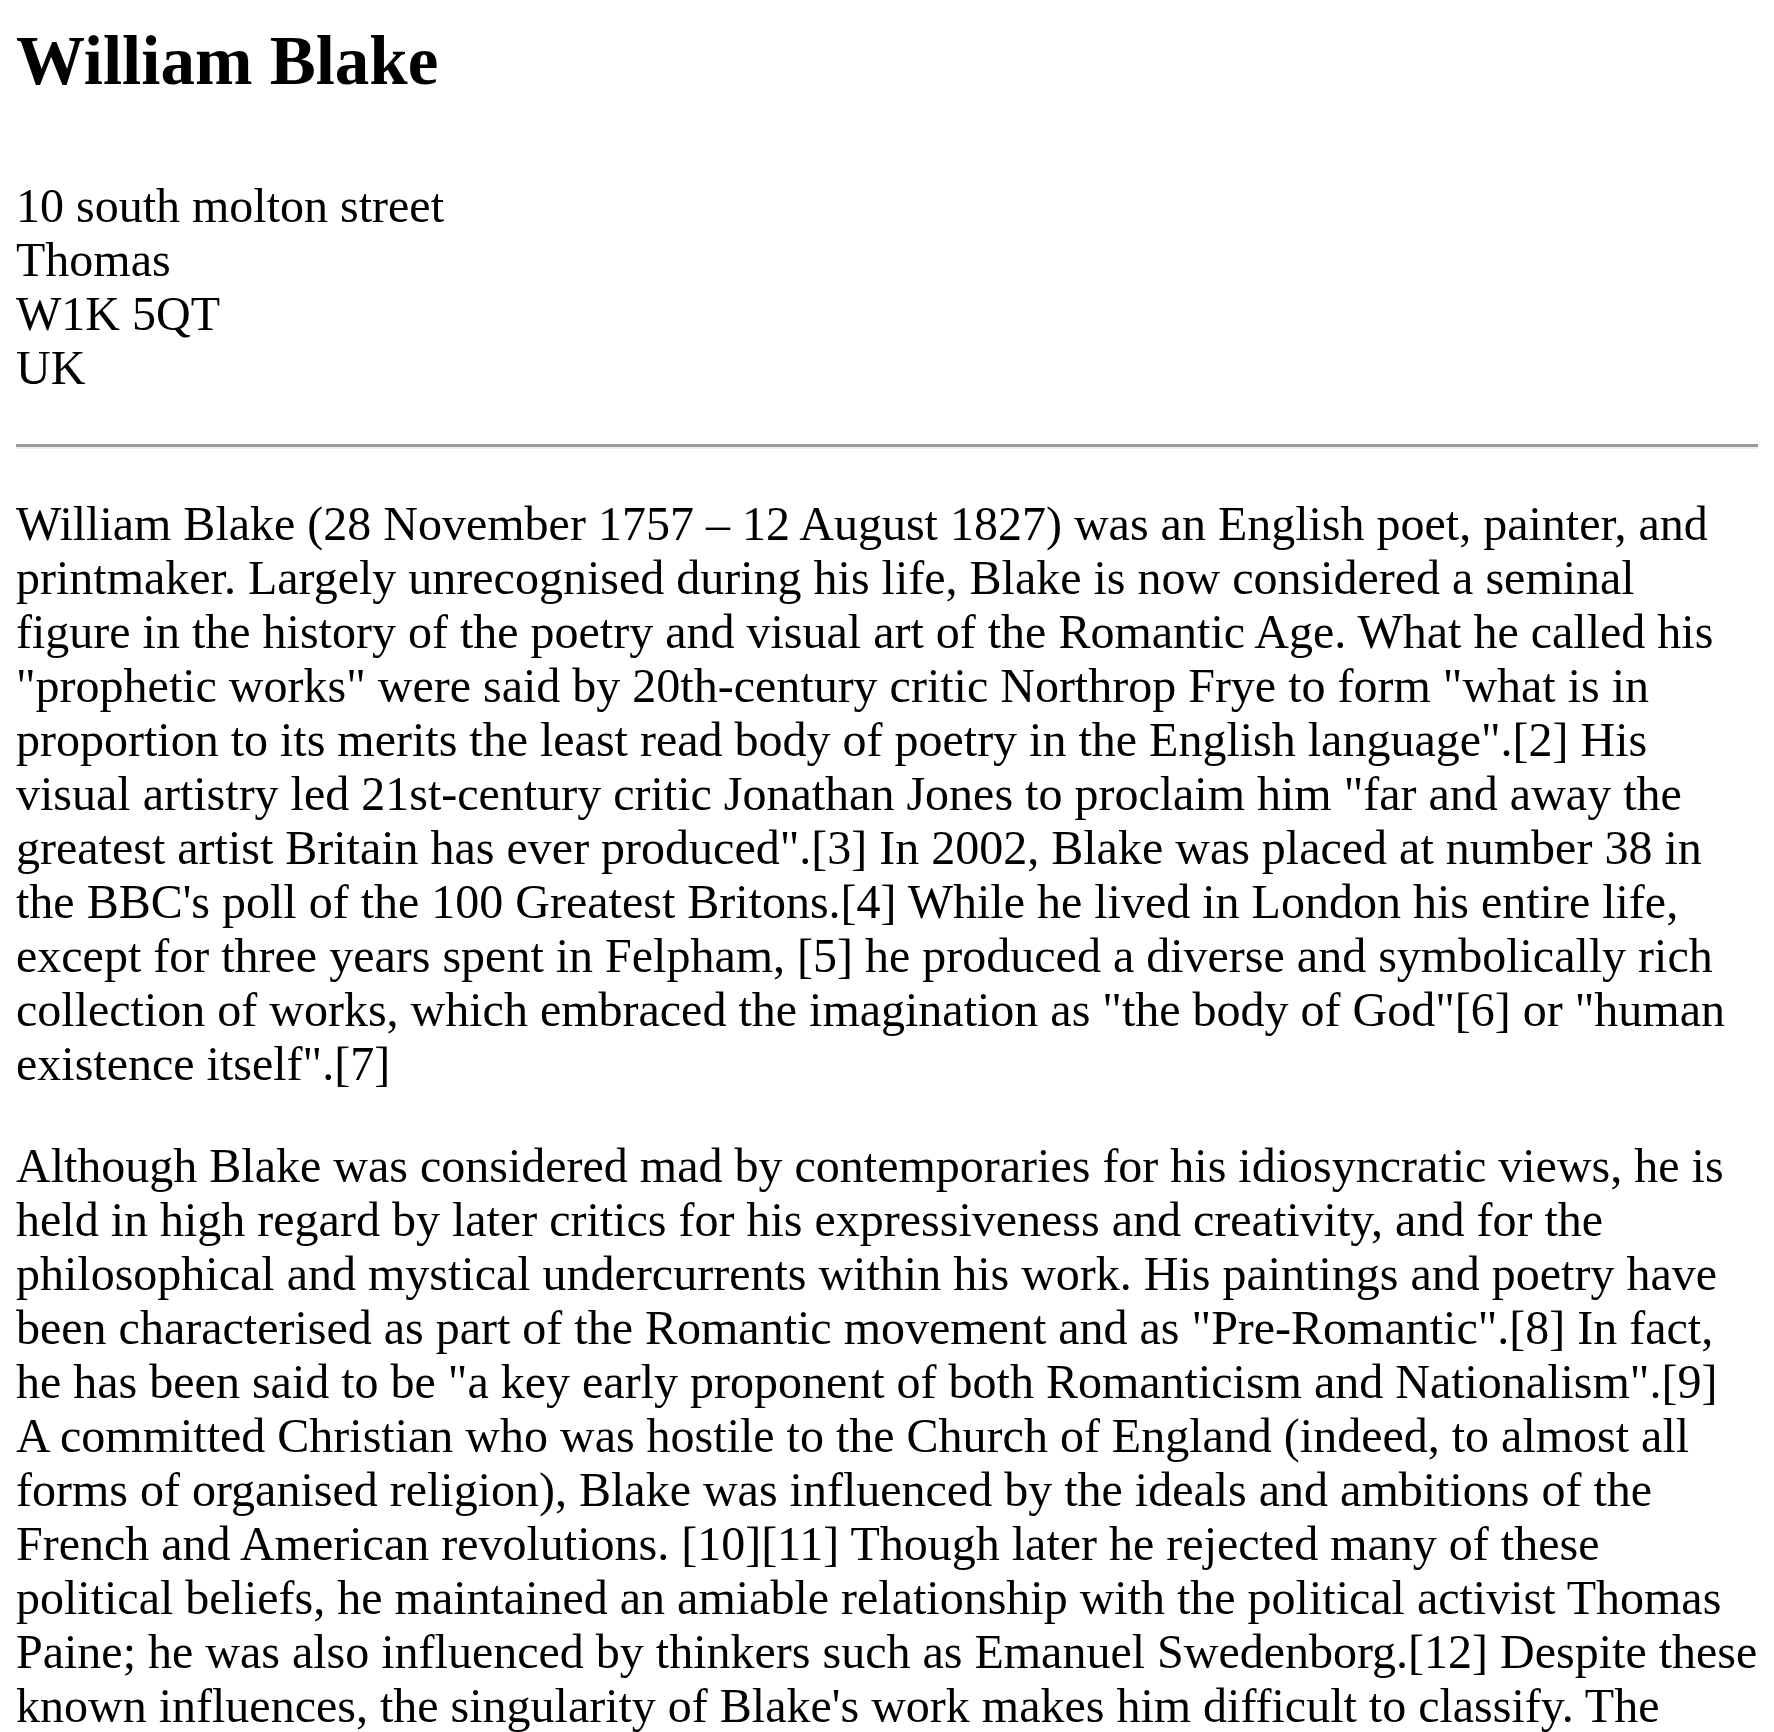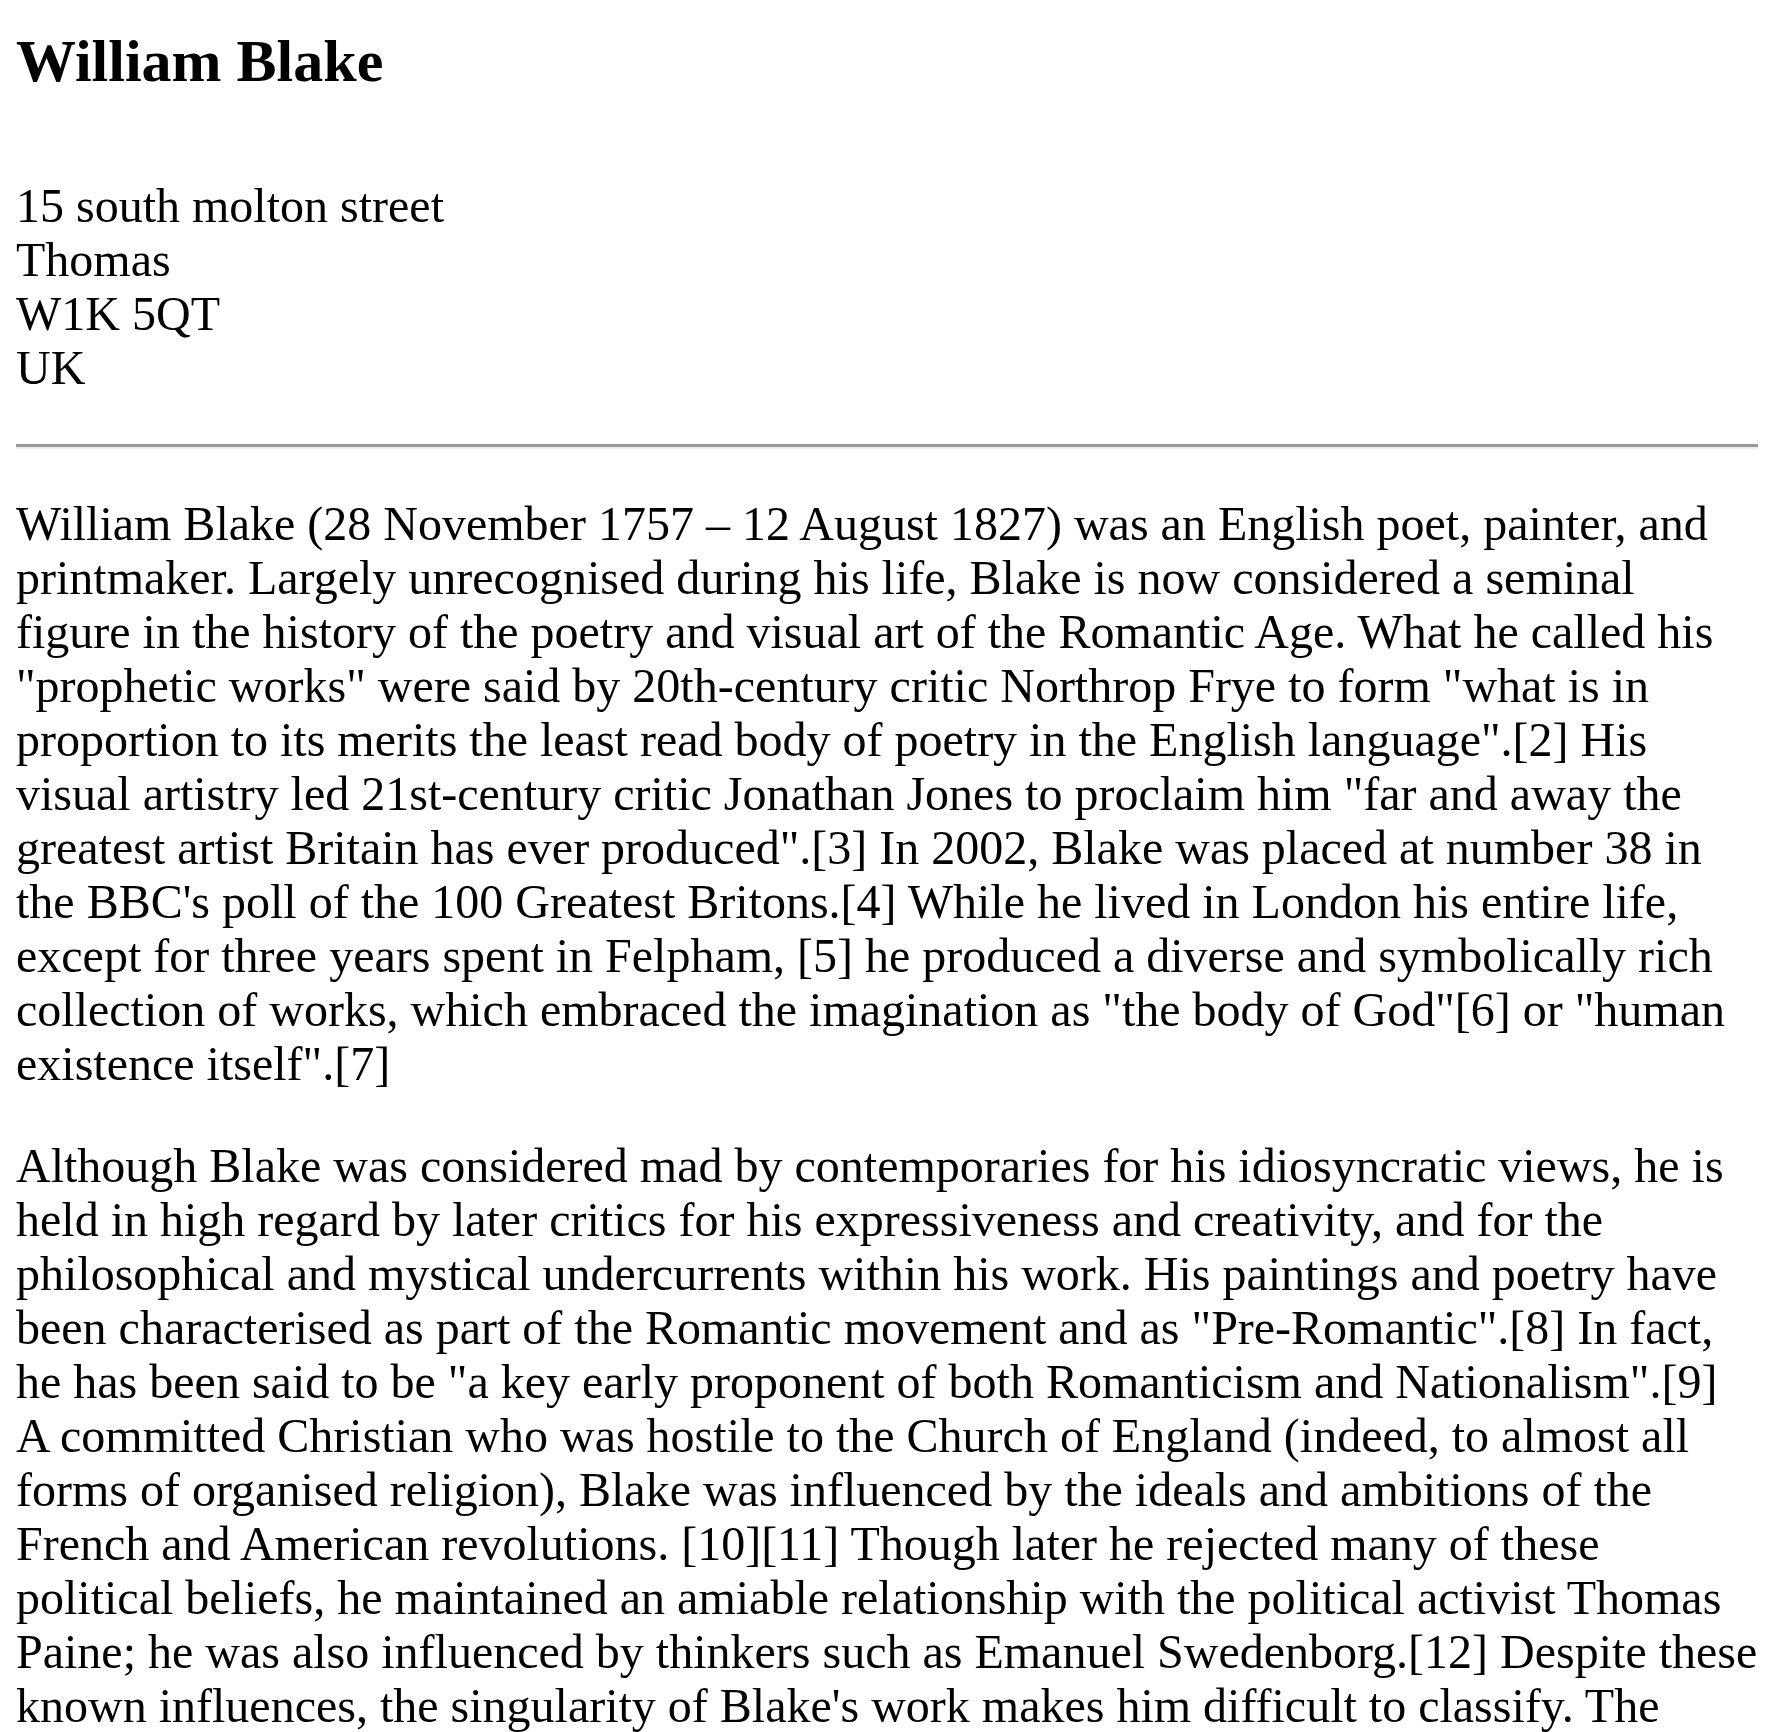--- a/index.html
+++ b/index.html
@@ -8,21 +8,21 @@
     height: 1732px;
     overflow: hidden;
     background: #ffffff;
     color: #000000;
     font-family: "Liberation Serif", "DejaVu Serif", serif;
     font-size: 48px;
     line-height: 54px;
   }
   main.page { padding: 0 16px; }
   h1.page-title {
-    font-size: 60px;
+    font-size: 69px;
     line-height: 110px;
     font-weight: bold;
     margin: 0 0 63px 0;
     padding-top: 6px;
     letter-spacing: 0;
   }
   p.address {
     margin: 0;
   }
   hr.rule {
@@ -36,21 +36,21 @@
     margin: 48px 0 0 0;
   }
 </style>
 </head>
 <body>
 
 <main class="page">
 
   <h1 class="page-title">William Blake</h1>
 
-  <p class="address"><span>15 south molton street</span><br><span>Thomas</span><br><span>W1K 5QT</span><br><span>UK</span></p>
+  <p class="address"><span>10 south molton street</span><br><span>Thomas</span><br><span>W1K 5QT</span><br><span>UK</span></p>
 
   <hr class="rule">
 
   <p class="para">William Blake (28 November 1757 – 12 August 1827) was an English poet, painter, and printmaker. Largely unrecognised during his life, Blake is now considered a seminal figure in the history of the poetry and visual art of the Romantic Age. What he called his "prophetic works" were said by 20th-century critic Northrop Frye to form "what is in proportion to its merits the least read body of poetry in the English language".[2] His visual artistry led 21st-century critic Jonathan Jones to proclaim him "far and away the greatest artist Britain has ever produced".[3] In 2002, Blake was placed at number 38 in the BBC's poll of the 100 Greatest Britons.[4] While he lived in London his entire life, except for three years spent in Felpham, [5] he produced a diverse and symbolically rich collection of works, which embraced the imagination as "the body of God"[6] or "human existence itself".[7]</p>
 
   <p class="para">Although Blake was considered mad by contemporaries for his idiosyncratic views, he is held in high regard by later critics for his expressiveness and creativity, and for the philosophical and mystical undercurrents within his work. His paintings and poetry have been characterised as part of the Romantic movement and as "Pre-Romantic".[8] In fact, he has been said to be "a key early proponent of both Romanticism and Nationalism".[9] A committed Christian who was hostile to the Church of England (indeed, to almost all forms of organised religion), Blake was influenced by the ideals and ambitions of the French and American revolutions. [10][11] Though later he rejected many of these political beliefs, he maintained an amiable relationship with the political activist Thomas Paine; he was also influenced by thinkers such as Emanuel Swedenborg.[12] Despite these known influences, the singularity of Blake's work makes him difficult to classify. The 19th-century scholar William Michael Rossetti characterised him as a "glorious luminary",[13] and "a man not forestalled by predecessors,</p>
 
 </main>
 
 </body></html>

